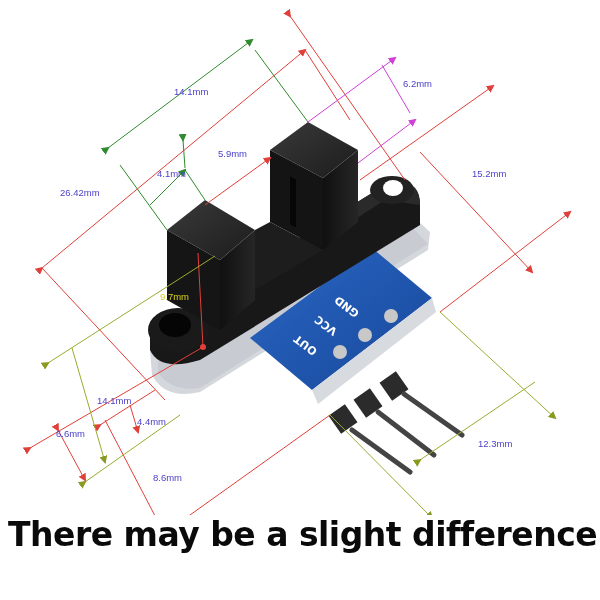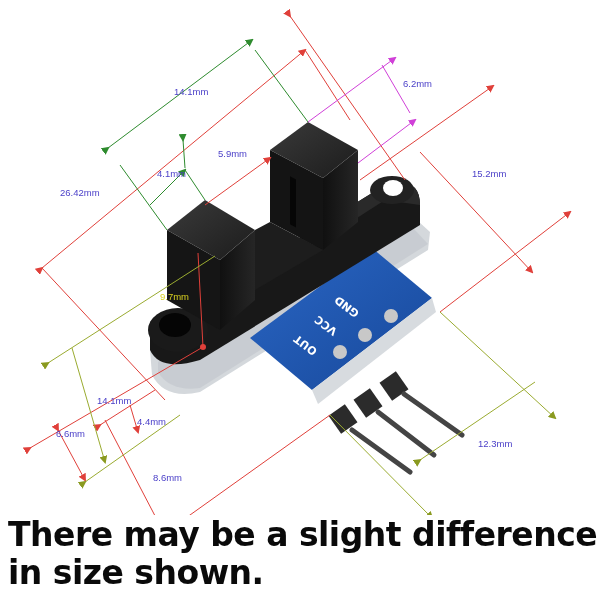--- a/index.html
+++ b/index.html
@@ -150,14 +150,13 @@
     <text class="dim-label" x="97" y="404">14.1mm</text>
     <text class="dim-label" x="137" y="425">4.4mm</text>
     <text class="dim-label" x="56" y="437">6.6mm</text>
     <text class="dim-label" x="153" y="481">8.6mm</text>
     <text class="dim-label" x="478" y="447">12.3mm</text>
   </g>
 </svg>
 
 <div id="caption">
   <div>There may be a slight difference</div>
-  <div>in size shown.</div>
 </div>
 
 </body></html>

